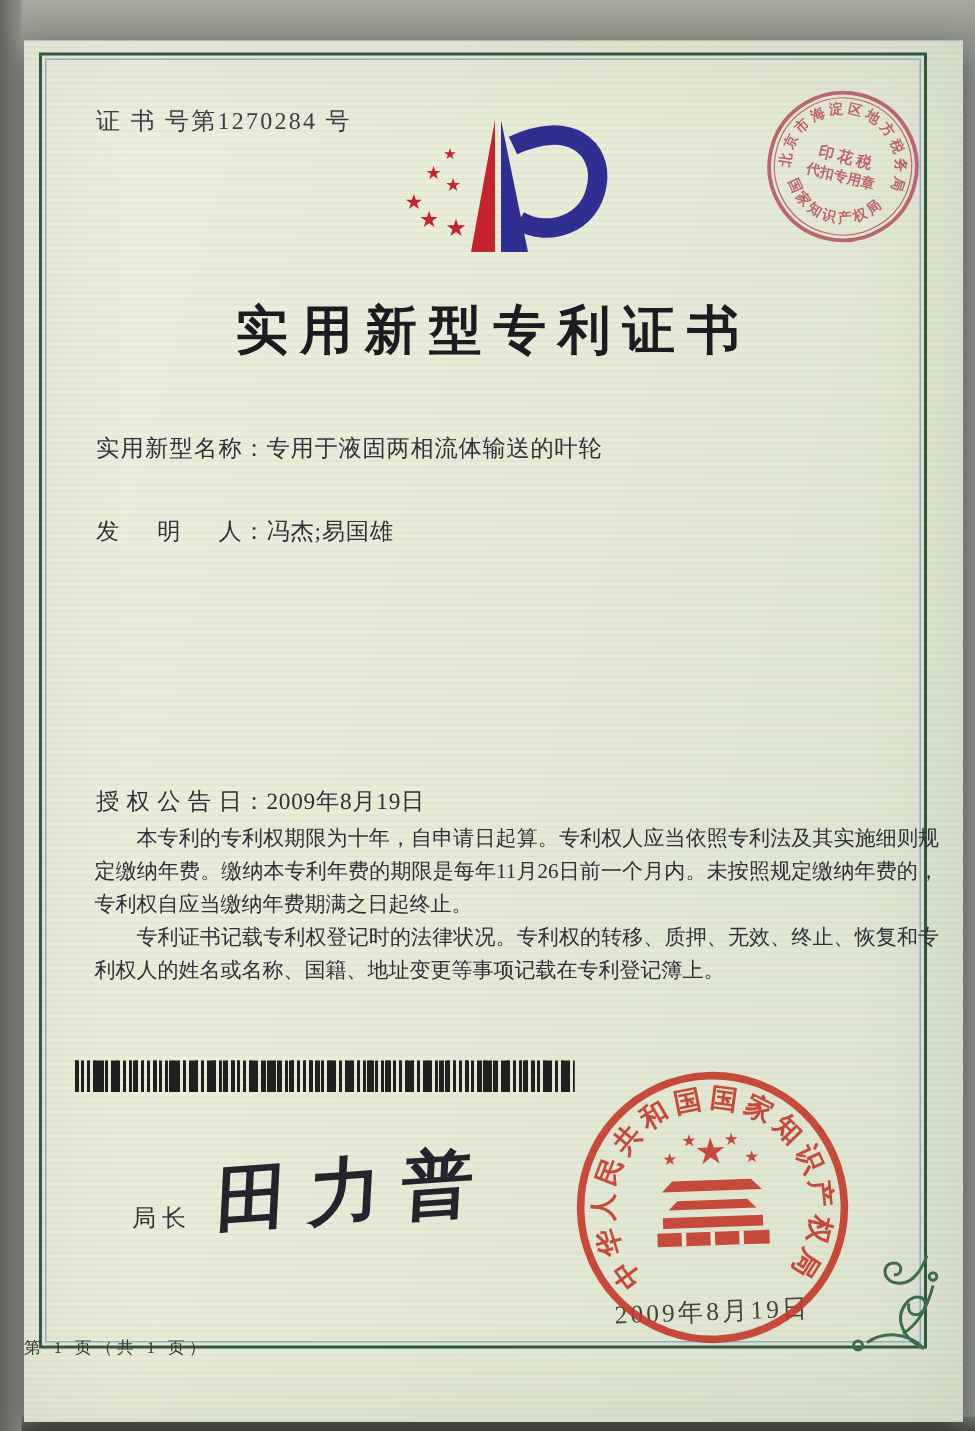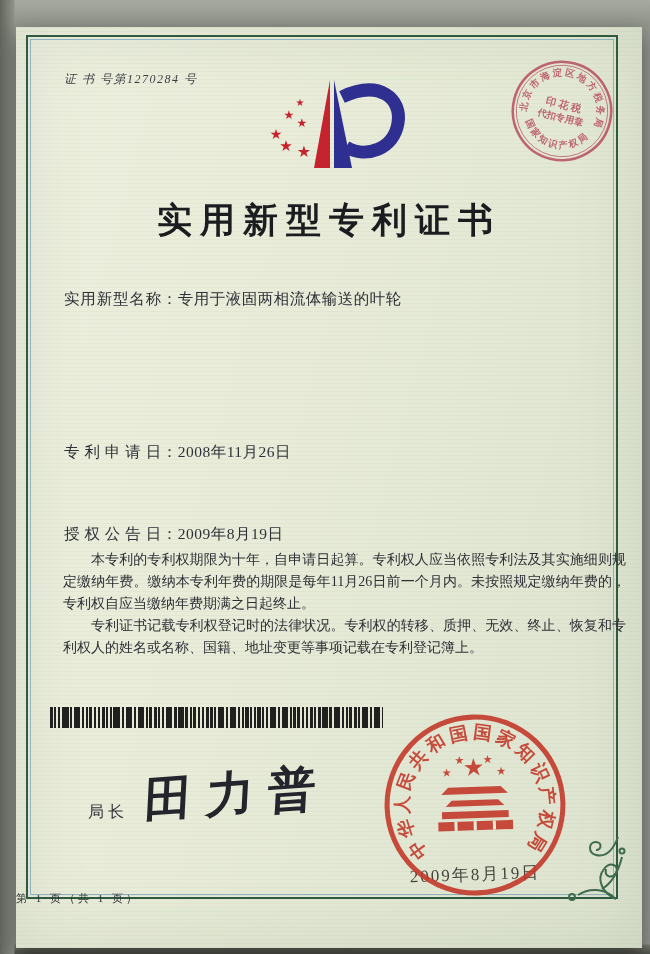--- a/index.html
+++ b/index.html
@@ -15,21 +15,21 @@
     position:absolute;left:16px;top:27px;width:626px;height:921px;
     background:linear-gradient(105deg,#eef0df 0%,#e7ebd7 45%,#dde3cf 100%);
     box-shadow:0 8px 20px rgba(0,0,0,.45), inset 0 0 70px rgba(95,115,85,.14);
   }
   .page::before{content:"";position:absolute;inset:0;pointer-events:none;
     background:repeating-linear-gradient(180deg,rgba(110,145,110,.06) 0 1px,rgba(0,0,0,0) 1px 4px);}
   .frame{position:absolute;left:10px;top:8px;right:24px;bottom:49px;border:2.5px solid #2f5a40;}
   .frame-inner{position:absolute;inset:2px;border:1px solid #8fb0bd;}
   .corner-flourish{position:absolute;right:-14px;bottom:-16px;width:78px;height:84px;}
 
-  .cert-number{position:absolute;left:48px;top:44px;font-size:12px;letter-spacing:1.5px;color:#3c3e44;font-style:italic;}
+  .cert-number{position:absolute;left:48px;top:44px;font-size:16px;letter-spacing:1.5px;color:#3c3e44;}
 
   .logo{position:absolute;left:226px;top:46px;width:180px;height:102px;}
 
   .tax-stamp{position:absolute;left:487px;top:25px;width:118px;height:118px;
     transform:rotate(14deg);opacity:.82;}
 
   .title{position:absolute;left:0;top:170px;width:100%;text-align:center;
     font-size:35px;font-weight:bold;letter-spacing:8px;color:#1b1c20;}
 
   .field{position:absolute;left:48px;font-size:15.5px;color:#2f3138;letter-spacing:.5px;white-space:nowrap;}
@@ -110,22 +110,22 @@
     </text>
     <text x="60" y="57" font-size="10.5" fill="#b5485a" font-weight="bold" text-anchor="middle">印 花 税</text>
     <text x="60" y="70" font-size="9.5" fill="#b5485a" font-weight="bold" text-anchor="middle">代扣专用章</text>
   </svg>
 
   <div class="title">实用新型专利证书</div>
 
   <div class="field f0">
     <span class="flabel">实用新型名称</span><span>：</span><span>专用于液固两相流体输送的叶轮</span>
   </div>
-  <div class="field f3">
-    <span class="flabel">专利申请日</span><span>：</span><span>2008年11月26日</span>
+  <div class="field f1">
+    <span class="flabel">发明人</span><span>：</span><span>冯杰;易国雄</span>
   </div>
   <div class="field f5">
     <span class="flabel">授权公告日</span><span>：</span><span>2009年8月19日</span>
   </div>
 
   <div class="paras">
     <p>本专利的专利权期限为十年，自申请日起算。专利权人应当依照专利法及其实施细则规定缴纳年费。缴纳本专利年费的期限是每年11月26日前一个月内。未按照规定缴纳年费的，专利权自应当缴纳年费期满之日起终止。</p>
     <p>专利证书记载专利权登记时的法律状况。专利权的转移、质押、无效、终止、恢复和专利权人的姓名或名称、国籍、地址变更等事项记载在专利登记簿上。</p>
   </div>
 

